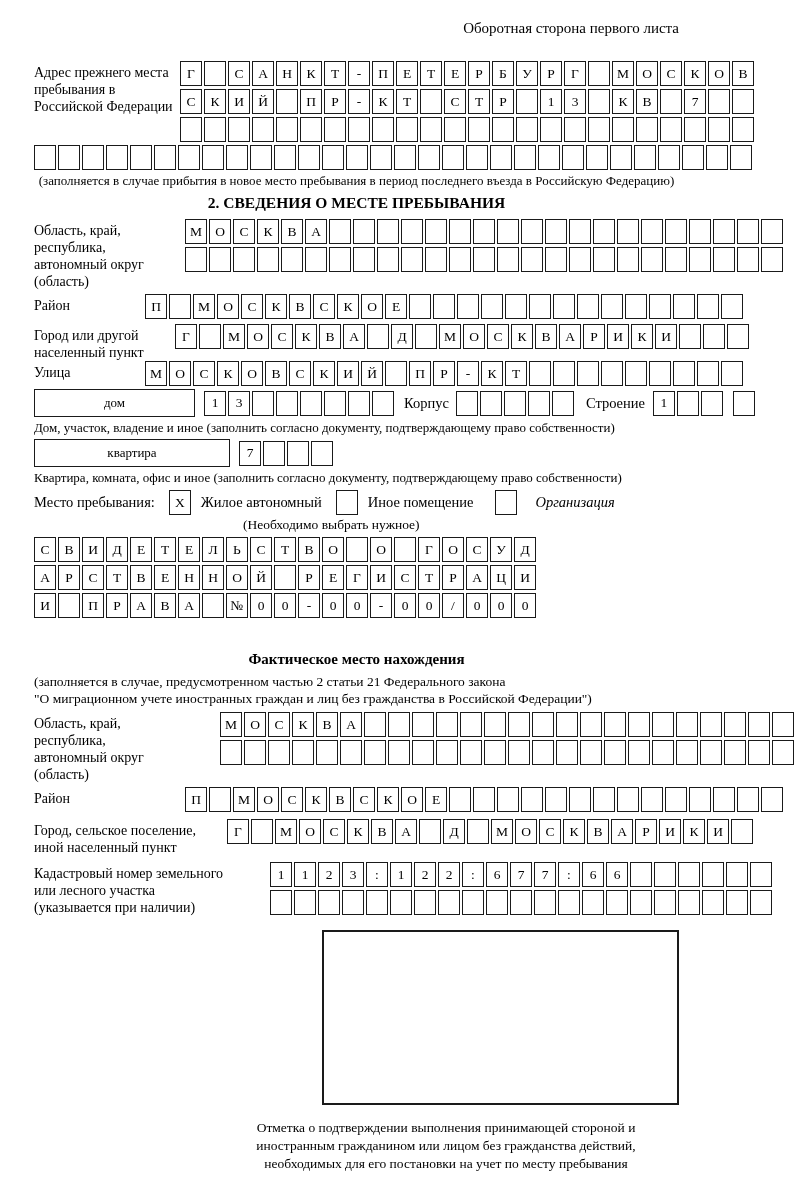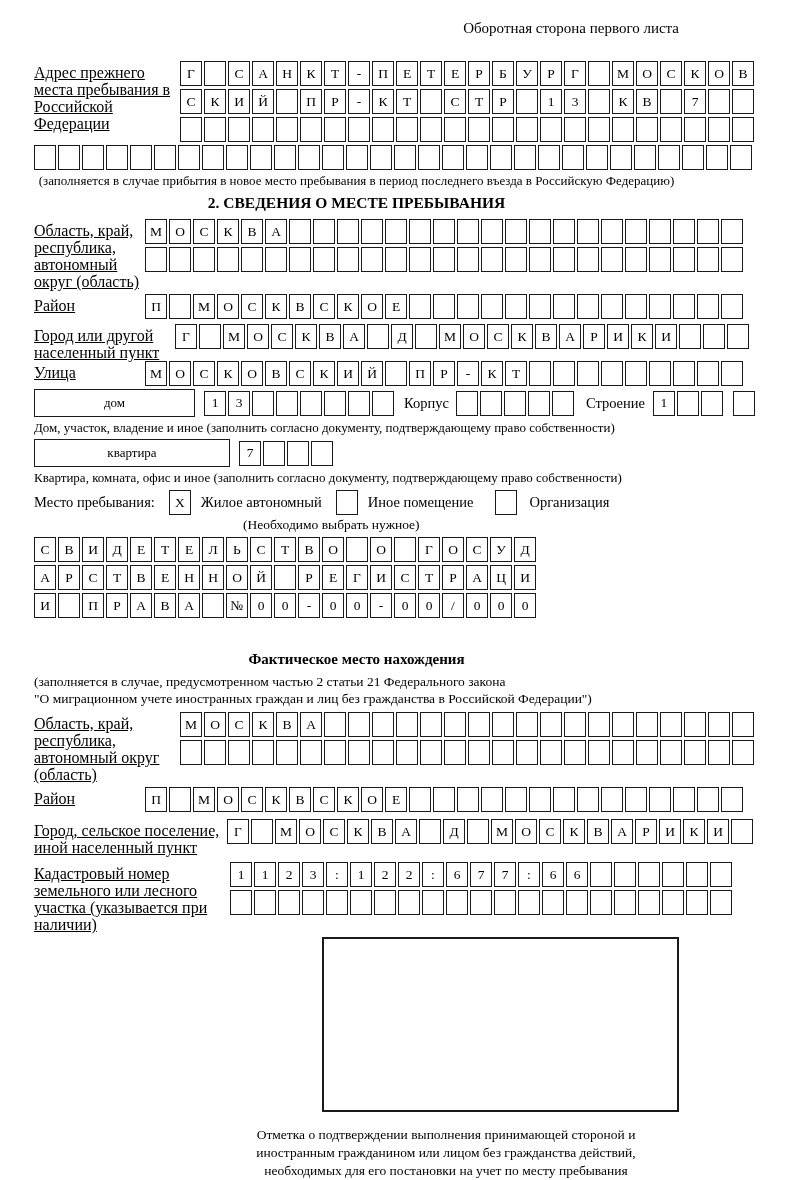--- a/index.html
+++ b/index.html
@@ -3,21 +3,21 @@
 <meta charset="utf-8">
 <style>
   html,body{margin:0;padding:0;background:#fff;}
   body{width:800px;height:1180px;overflow:hidden;color:#000;
        font-family:"Liberation Serif", serif;}
   .page{padding:16px 45px 0 34px;box-sizing:border-box;width:724px;}
 
   .hdr-note{text-align:right;font-size:15px;margin:4px 0 24px 0;}
 
   .field{display:flex;align-items:flex-start;}
-  .flabel{flex:none;font-size:16px;line-height:17px;padding-top:3px;text-decoration:underline;}
+  .flabel{flex:none;font-size:14px;line-height:17px;padding-top:3px;}
   .rows{display:flex;flex-direction:column;}
   .cellrow{display:flex;margin-bottom:3px;}
   .cell{box-sizing:border-box;flex:none;width:22px;height:25px;margin-right:2px;
         border:1.8px solid #1a1a1a;display:inline-flex;align-items:center;
         justify-content:center;font-size:13.5px;line-height:1;}
   .checkbox{margin-right:0;}
 
   .w146{width:146px;} .w111{width:111px;} .w141{width:141px;}
   .w211{width:211px;} .w193{width:193px;} .w196{width:196px;}
 
@@ -47,21 +47,21 @@
   .stay-note{font-size:13.5px;margin:0 0 4px 209px;}
 
   .doc-field{margin-bottom:9px;min-height:104px;}
 
   .stamp-wrap{width:460px;margin-left:auto;margin-right:0;margin-top:4px;}
   .stamp-box{box-sizing:border-box;width:357px;height:175px;
              border:2px solid #1a1a1a;margin-left:auto;}
   .stamp-cap{width:450px;margin-left:auto;margin-right:8px;text-align:center;
              font-size:13.5px;line-height:18px;margin-top:14px;}
 
-  .mb2{margin-bottom:2px;} .mb4{margin-bottom:4px;} .mb6{margin-bottom:6px;}
+  .mb2{margin-bottom:2px;} .mb4{margin-bottom:4px;gap:40px;} .mb6{margin-bottom:6px;}
   .minh70{min-height:70px;} .minh64{min-height:64px;}
 </style>
 </head>
 <body>
 
 <div class="page">
 
   <div class="hdr-note">Оборотная сторона первого листа</div>
 
   <div class="field">
@@ -382,21 +382,21 @@
   </div>
   <div class="caption cap-under">Квартира, комната, офис и иное (заполнить согласно документу, подтверждающему право собственности)</div>
 
   <div class="stay-row">
     <div class="stay-label">Место пребывания:</div>
     <span class="cell checkbox">X</span>
     <span class="stay-opt-label">Жилое автономный</span>
     <span class="cell checkbox"></span>
     <span class="stay-opt-label">Иное помещение</span>
     <span class="cell checkbox" style="margin-left:8px;"></span>
-    <span class="stay-opt-label" style="margin-left:12px;">Организация</span>
+    <span class="stay-opt-label" style="margin-left:18px;font-style:italic;">Организация</span>
   </div>
   <div class="stay-note">(Необходимо выбрать нужное)</div>
 
   <div class="field doc-field">
     <div class="rows">
       <div class="cellrow">
           <span class="cell">С</span>
           <span class="cell">В</span>
           <span class="cell">И</span>
           <span class="cell">Д</span>

